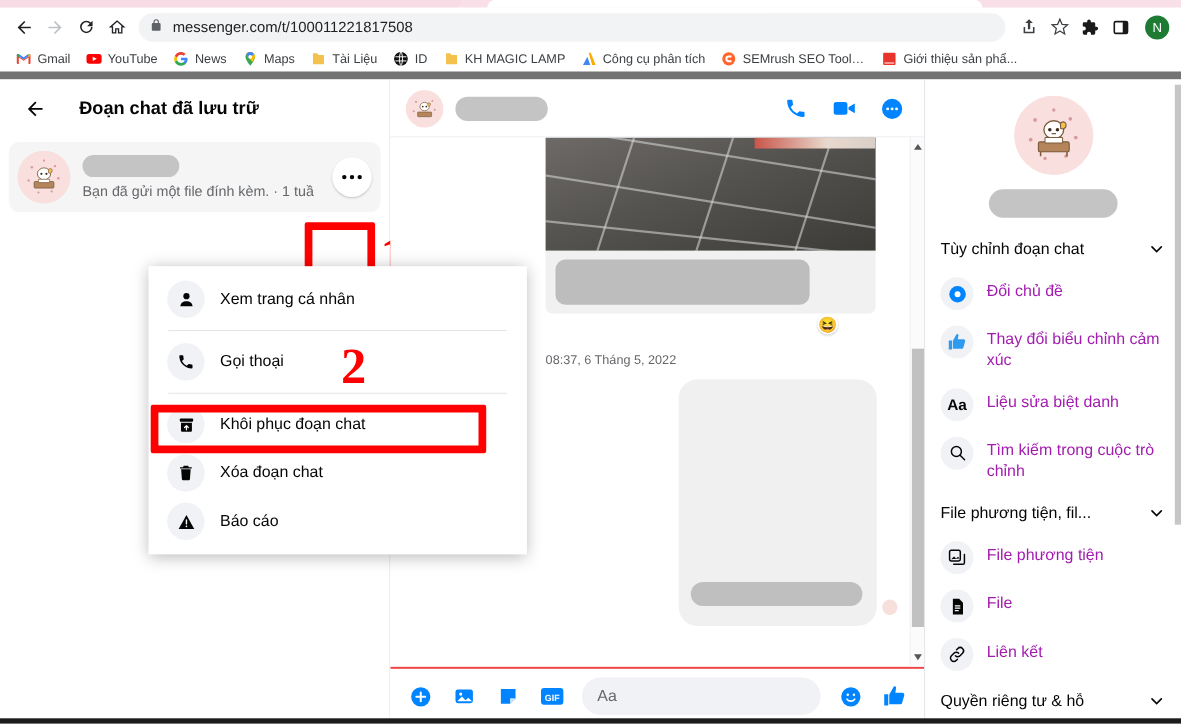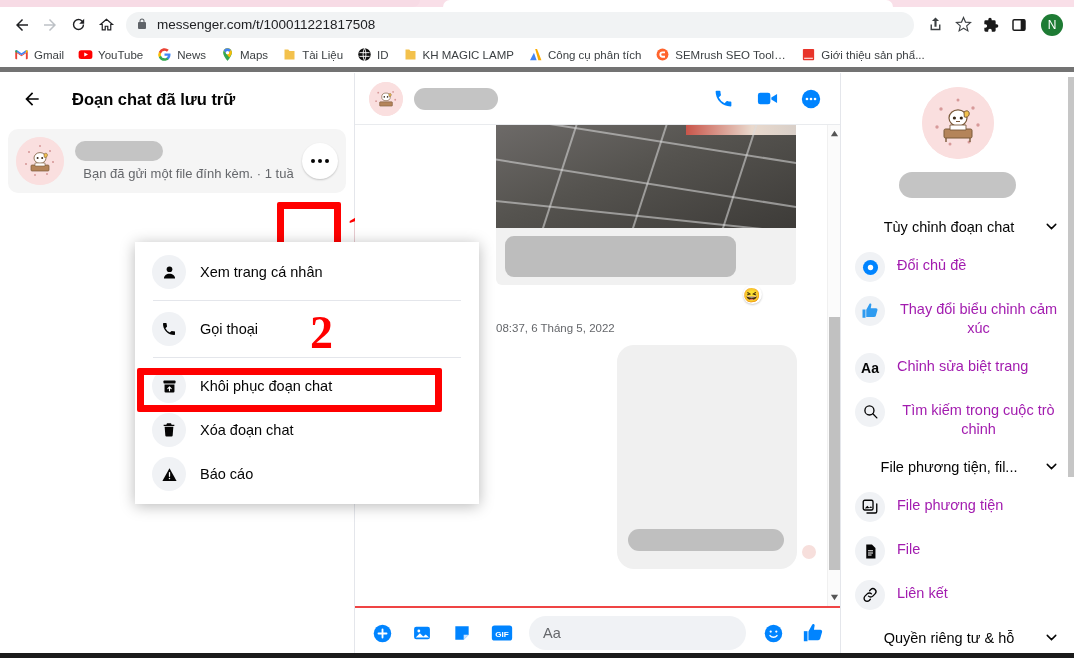--- a/index.html
+++ b/index.html
@@ -51,36 +51,36 @@
   .avatar-chrome {
     width: 22px; height: 22px; border-radius: 50%; background: #1e7b34;
     color: #fff; font-size: 12px; display: flex; align-items: center;
     justify-content: center; margin-left: 7px; margin-right: 3px;
   }
 
   
   .bookmarks {
     position: absolute; top: 42px; left: 0; width: 1074px; height: 30px;
     background: #fff; display: flex; align-items: center; padding: 0 7px;
-    border-bottom: 5px solid #737373;
+    border-bottom: 7px solid #737373;
   }
   .bm {
     display: flex; align-items: center; height: 24px; padding: 0 7px;
     border-radius: 4px; gap: 5px; flex: none;
   }
   .bm .bmlabel {
     font-size: 11.5px; color: #3c4043; white-space: nowrap;
     max-width: 112px; overflow: hidden; text-overflow: ellipsis;
   }
   .bmico { width: 15px; height: 15px; flex: none; display:block; }
 
   
   .mroot {
     position: absolute; top: 73px; left: 0; width: 1074px; height: 585px;
-    display: flex; background: #fff; text-align: center;
+    display: flex; background: #fff;
   }
   .col-left {
     width: 355px; flex: none; background: #fff;
     border-right: 1px solid #e4e6eb; position: relative;
   }
   .col-mid { flex: 1; background: #fff; position: relative; display: flex; flex-direction: column; }
   .col-right {
     width: 234px; flex: none; background: #fff;
     border-left: 1px solid #e4e6eb; position: relative; overflow: hidden;
   }
@@ -625,21 +625,21 @@
                 <path d="M2 10h4v11H2z" fill="#2e9bf0"></path>
                 <path d="M7 10.4l4.2-7.6c.8-1.3 2.8-.6 2.6 1l-.8 4.6H20c1.4 0 2.3 1.3 1.9 2.6l-2.1 7.4c-.3 1-1.2 1.6-2.2 1.6H7z" fill="#2e9bf0"></path>
               </svg>
           </div>
           <div class="rp-lbl">Thay đổi biểu chỉnh cảm xúc</div>
         </div>
         <div class="rp-row">
           <div class="rp-ico">
             <span style="font-size:14px; font-weight:bold; color:#050505; font-family:'Liberation Sans',sans-serif;">Aa</span>
           </div>
-          <div class="rp-lbl">Chỉnh sửa biệt trang</div>
+          <div class="rp-lbl">Liệu sửa biệt danh</div>
         </div>
         <div class="rp-row">
           <div class="rp-ico">
             <svg width="17" height="17" viewBox="0 0 24 24">
                 <circle cx="10.5" cy="10.5" r="6.4" fill="none" stroke="#050505" stroke-width="1.9"></circle>
                 <path d="M15.3 15.3L21 21" stroke="#050505" stroke-width="1.9" stroke-linecap="round"></path>
               </svg>
           </div>
           <div class="rp-lbl">Tìm kiếm trong cuộc trò chỉnh</div>
         </div>

